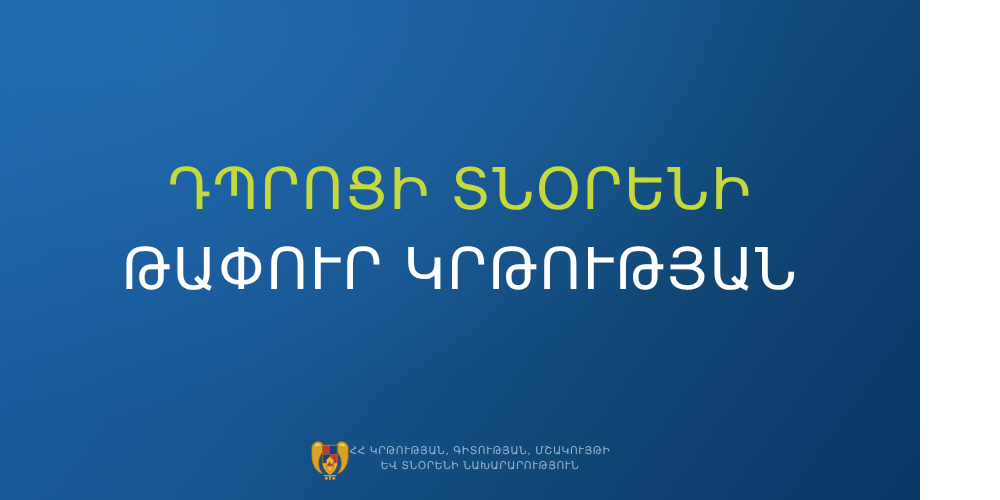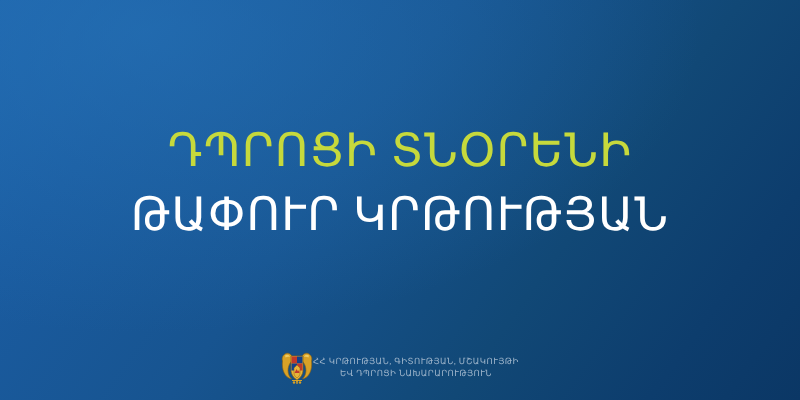--- a/index.html
+++ b/index.html
@@ -8,31 +8,30 @@
   }
   body {
     width: 800px;
     height: 400px;
     overflow: hidden;
     font-family: "DejaVu Sans", "Liberation Sans", sans-serif;
   }
 
   #banner {
     position: relative;
-    width: 800px;
+    width: 736px;
     height: 400px;
     box-sizing: border-box;
     background:
       radial-gradient(120% 130% at 18% 8%, rgba(40,118,186,0.55) 0%, rgba(40,118,186,0.0) 58%),
       linear-gradient(126deg, #1d63ab 0%, #1a5b9f 18%, #175490 42%, #114876 68%, #0d3d6d 86%, #0b3765 100%);
     display: flex;
     flex-direction: column;
     align-items: center;
     justify-content: flex-start;
-    font-family: Liberation Serif, serif;
   }
 
   
   #headline {
     position: absolute;
     left: 0;
     right: 0;
     top: 128px;
     text-align: center;
     line-height: 1.0;
@@ -117,17 +116,17 @@
       <path d="M27 50 L31 42 L34 47 L36 44 L37 50 Z" fill="#c0392b"></path>
 
       <path d="M22 64 L42 64 L42 66 L22 66 Z" fill="#d8a227"></path>
       <path d="M30 66 L34 66 L33 72 L31 72 Z" fill="#d8a227"></path>
       <circle cx="26" cy="69" r="2.4" fill="#d8a227"></circle>
       <circle cx="38" cy="69" r="2.4" fill="#d8a227"></circle>
     </svg>
 
     <div id="ministry-name">
       <span class="ministry-line">ՀՀ ԿՐԹՈՒԹՅԱՆ, ԳԻՏՈՒԹՅԱՆ, ՄՇԱԿՈՒՅԹԻ</span>
-      <span class="ministry-line">ԵՎ ԴՊՐՈՑԻ ՆԱԽԱՐԱՐՈՒԹՅՈՒՆ</span>
+      <span class="ministry-line">ԵՎ ՏՆՕՐԵՆԻ ՆԱԽԱՐԱՐՈՒԹՅՈՒՆ</span>
     </div>
 
   </div>
 </div>
 
 </body></html>

